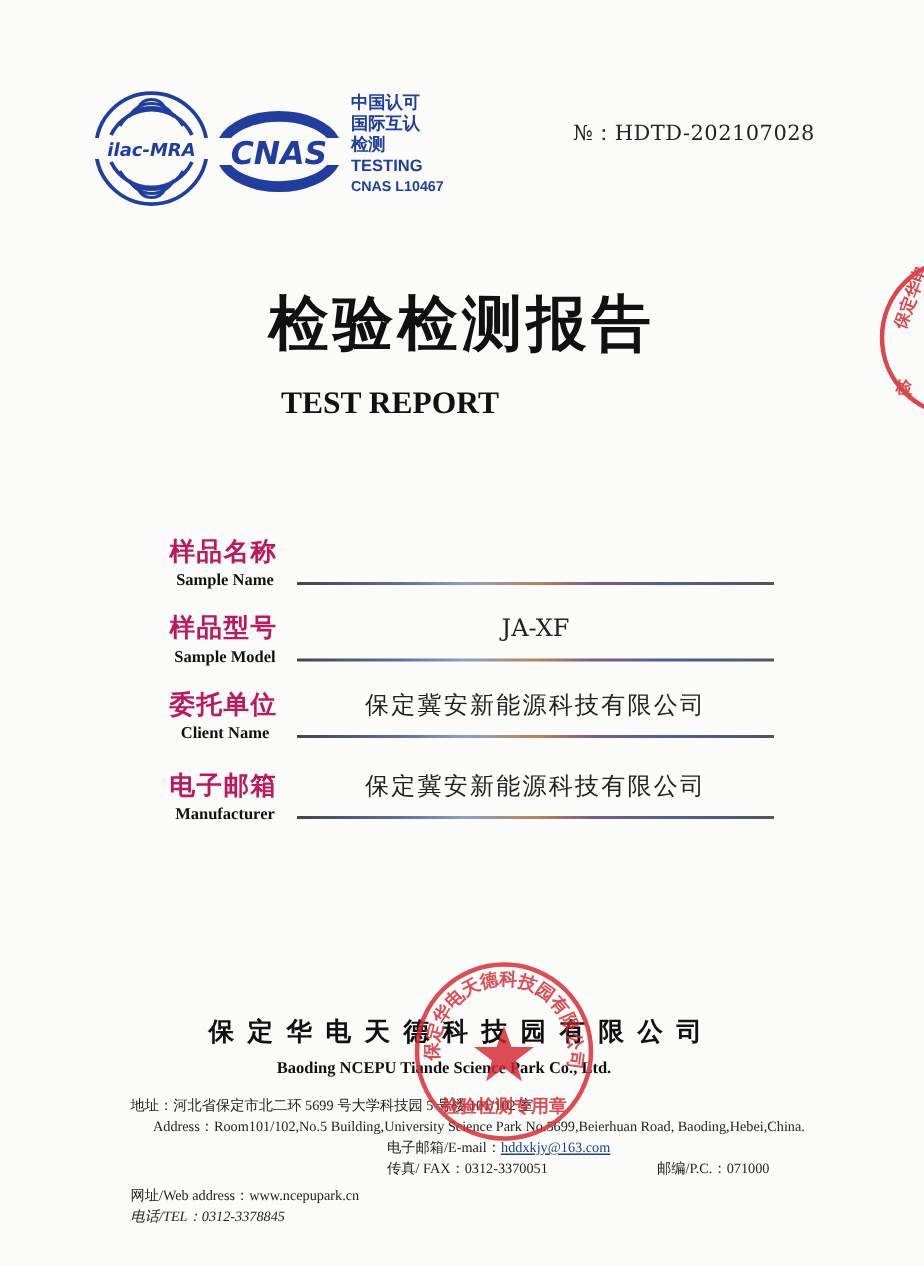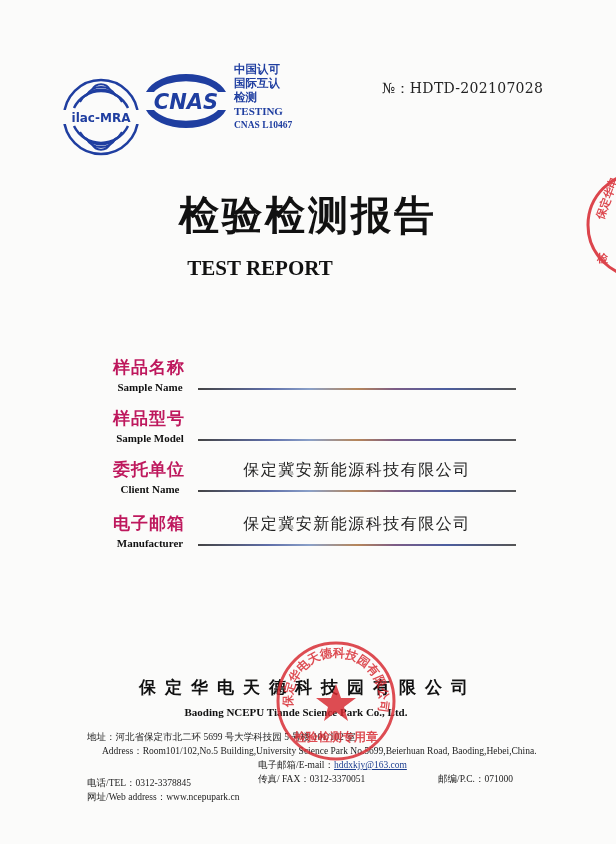--- a/index.html
+++ b/index.html
@@ -6,28 +6,28 @@
     body {
       width: 616px; height: 844px; position: relative; overflow: hidden;
       background: #fbfbfa;
       font-family: "DejaVu Serif", serif;
       color: #1a1a1a;
     }
     .abs { position: absolute; }
 
     
     .ilac {
-      left: 62px; top: 78px; width: 78px; height: 78px;
+      left: 62px; top: 60px; width: 78px; height: 78px; font-style: italic;
     }
     .cnas {
       left: 140px; top: 68px; width: 92px; height: 66px;
     }
     .cnas-text {
       left: 234px; top: 62px; width: 80px;
-      font-family: Liberation Serif, serif; font-weight: bold;
+      font-family: Liberation Sans, sans-serif; font-weight: bold;
       color: #1f3ea0; font-size: 11.5px; line-height: 14px;
     }
     .cnas-text .en { font-size: 11px; letter-spacing: 0; }
     .cnas-text .code { font-size: 9.5px; }
 
     .report-no {
       left: 382px; top: 80px;
       font-family: "DejaVu Serif", serif; font-size: 14px; letter-spacing: 0.3px;
       color: #222;
     }
@@ -139,20 +139,21 @@
 
 <div class="abs field" style="top:356px;">
   <div class="label-cn">样品名称</div>
   <div class="label-en">Sample Name</div>
   <div class="underline"></div>
 </div>
 
 <div class="abs field" style="top:407px;">
   <div class="label-cn">样品型号</div>
   <div class="label-en">Sample Model</div>
+  <div class="value">JA-XF</div>
   <div class="underline"></div>
 </div>
 
 <div class="abs field" style="top:458px;">
   <div class="label-cn">委托单位</div>
   <div class="label-en">Client Name</div>
   <div class="value wide">保定冀安新能源科技有限公司</div>
   <div class="underline"></div>
 </div>
 
@@ -171,21 +172,21 @@
 </div>
 <div class="abs info" style="left:102px; top:745px;">
   <span>Address：</span><span>Room101/102,No.5 Building,University Science Park No.5699,Beierhuan Road, Baoding,Hebei,China.</span>
 </div>
 <div class="abs info" style="left:87px; top:759px;margin-top:32px;">
   <span>网址/Web address：</span><span>www.ncepupark.cn</span>
 </div>
 <div class="abs info" style="left:258px; top:759px;">
   <span>电子邮箱/E-mail：</span><span class="link">hddxkjy@163.com</span>
 </div>
-<div class="abs info" style="left:87px; top:777px;">
+<div class="abs info" style="left:87px; top:805px;font-style:italic;">
   <span>电话/TEL：</span><span>0312-3378845</span>
 </div>
 <div class="abs info" style="left:258px; top:773px;">
   <span>传真/ FAX：</span><span>0312-3370051</span>
 </div>
 <div class="abs info" style="left:438px; top:773px;">
   <span>邮编/P.C.：</span><span>071000</span>
 </div>
 
 <div class="abs seal-bottom">

